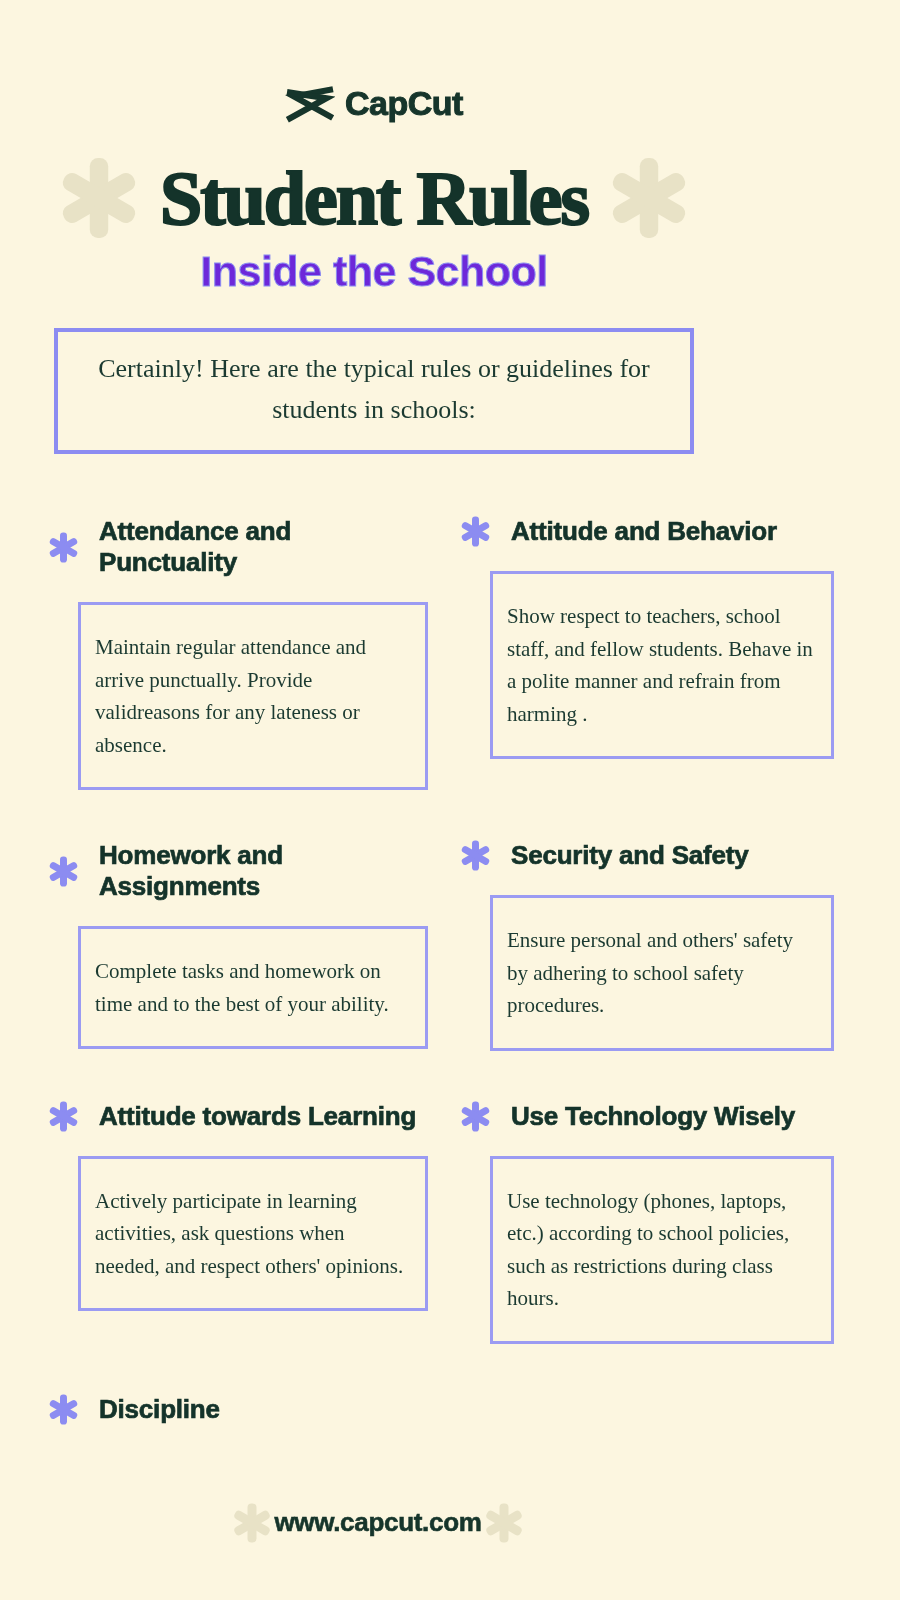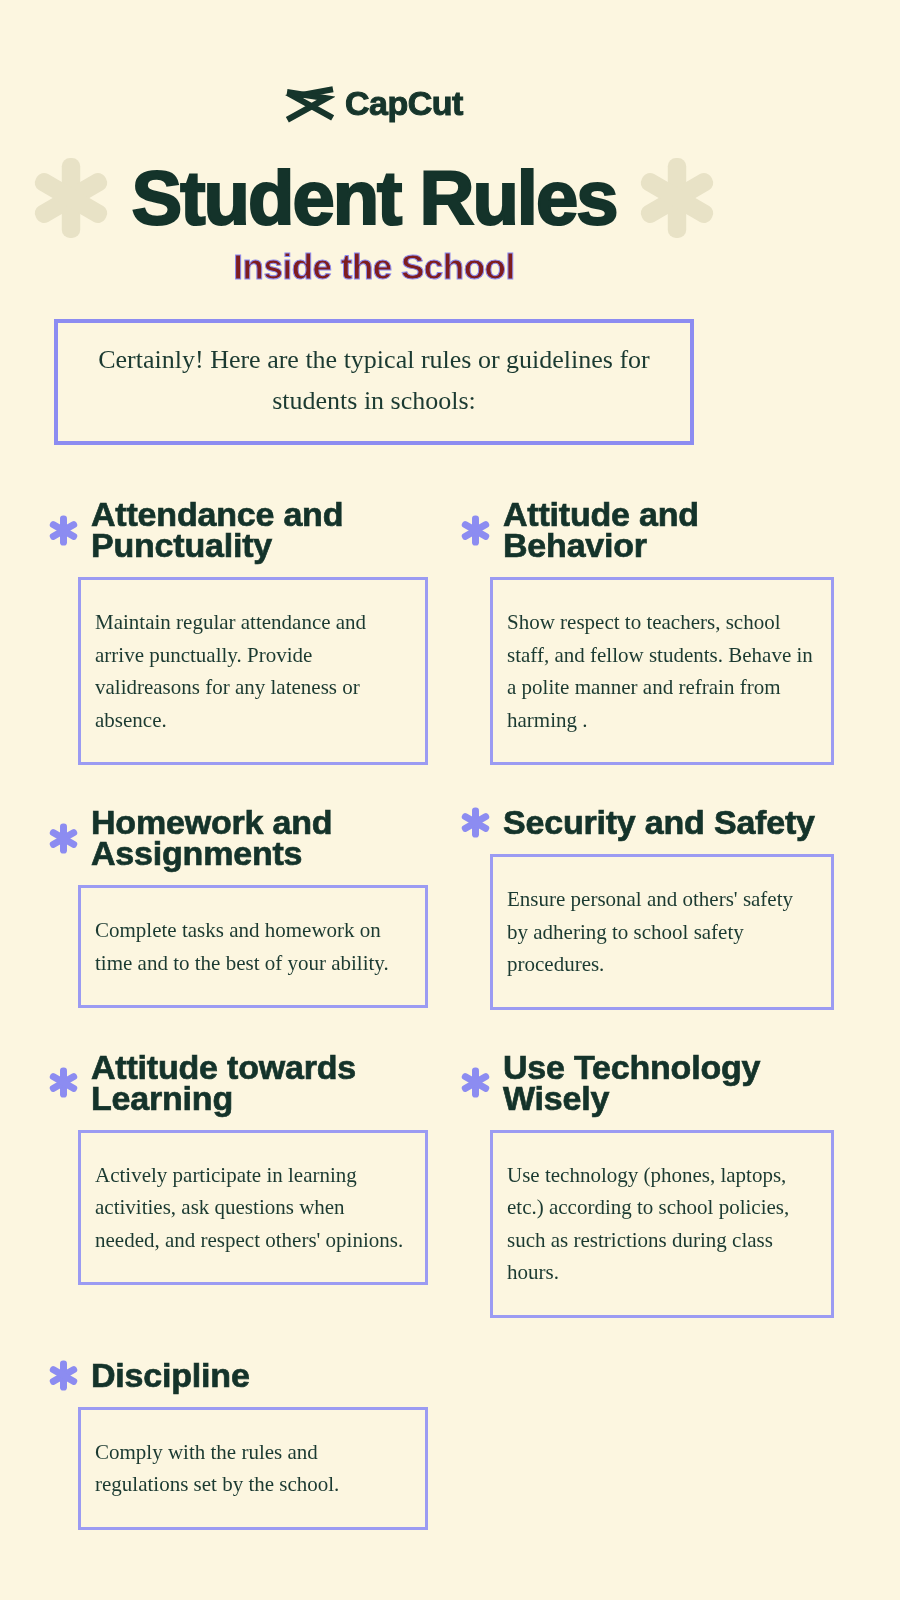--- a/index.html
+++ b/index.html
@@ -19,35 +19,35 @@
   }
   .logo-svg{width:50px;height:38px;display:block;}
   .logo-text{
     font-size:34px;font-weight:bold;color:#16352B;
     letter-spacing:-0.5px;-webkit-text-stroke:1px #16352B;
   }
 
   
   .title-row{
     display:flex;align-items:center;justify-content:center;
-    gap:20px;margin-top:32px;
+    gap:20px;margin-top:32px;font-family:Liberation Serif, serif;
   }
   .ast{display:block;}
   .ast-beige{color:#E8E2C6;}
   .ast-purple{color:#8C8CF1;}
   .big-ast{width:82px;height:82px;}
   h1{
     margin:0;font-size:76px;line-height:86px;font-weight:bold;
     letter-spacing:-2px;color:#14332A;
     -webkit-text-stroke:2.2px #14332A;
     white-space:nowrap;
   }
   .subtitle{
     text-align:center;margin-top:6px;
-    font-size:35px;font-weight:bold;color:#7f1d1d;
+    font-size:43px;font-weight:bold;color:#6d28d9;
     letter-spacing:-0.5px;-webkit-text-stroke:1px #8C8CF1;
   }
 
   
   .intro-box{
     width:640px;box-sizing:border-box;
     margin:32px auto 0 auto;
     border:4px solid #8C8CF1;
     padding:16px 28px 20px 28px;
     min-height:104px;
@@ -64,21 +64,21 @@
     display:grid;
     grid-template-columns:384px 378px;
     column-gap:28px;
     padding:0 0 0 48px;
     margin-top:54px;
   }
   .cell{margin-bottom:42px;}
   .heading-row{display:flex;align-items:center;gap:12px;}
   .small-ast{width:31px;height:31px;flex:0 0 auto;}
   h2{
-    margin:0;font-size:34px;line-height:31px;font-weight:bold;
+    margin:8px;font-size:26px;line-height:31px;font-weight:bold;
     color:#14332A;letter-spacing:-0.2px;
     -webkit-text-stroke:0.7px #14332A;
   }
   .rule-box{
     margin:16px 4px 0 30px;
     border:3px solid #9B9BF2;
     padding:26px 14px;
     background:#FCF6E0;
   }
   .rule-box p{
@@ -214,23 +214,20 @@
       </div>
     </section>
 
     <section class="cell">
       <div class="heading-row">
         <svg class="ast ast-purple small-ast" viewBox="0 0 40 40">
             <use href="#asterisk-shape" fill="currentColor"></use>
           </svg>
         <h2>Discipline</h2>
       </div>
-      <div class="rule-box">
-        <p>Comply with the rules and regulations set by the school.</p>
-      </div>
     </section>
 
 
   </main>
 
   <div class="footer-row">
     <svg class="ast ast-beige foot-ast" viewBox="0 0 40 40">
         <use href="#asterisk-shape" fill="currentColor"></use>
       </svg>
     <span class="footer-url">www.capcut.com</span>

